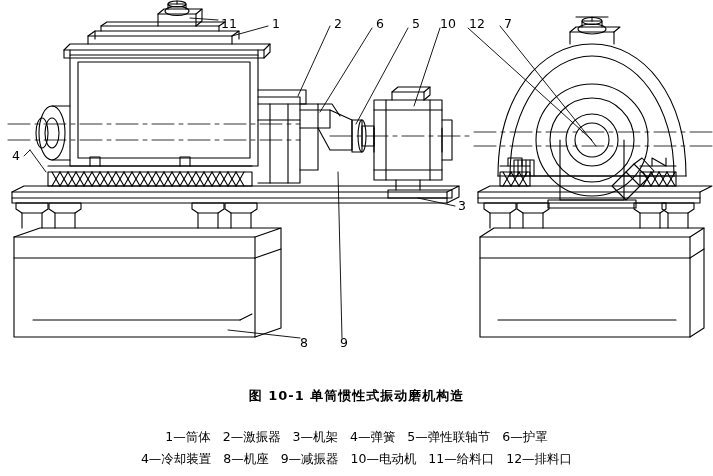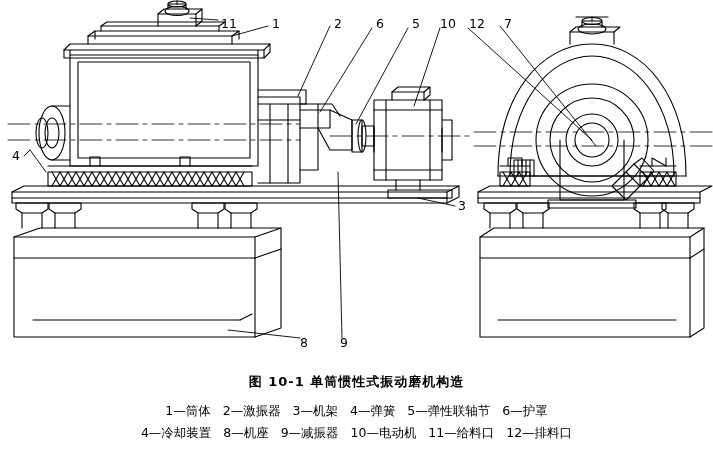--- a/index.html
+++ b/index.html
@@ -23,42 +23,42 @@
   }
   #drawing {
     position: absolute;
     left: 0; top: 0;
     width: 713px;
     height: 380px;
   }
   .caption-block {
     position: absolute;
     left: 0;
-    top: 372px;
+    top: 386px;
     width: 713px;
     text-align: center;
   }
   .fig-title {
     font-family: "DejaVu Sans", sans-serif;
     font-size: 13px;
     font-weight: bold;
     letter-spacing: 1px;
     color: #000;
     margin: 0;
     padding: 0;
     line-height: 20px;
   }
   .legend-line {
     font-family: "DejaVu Sans", sans-serif;
     font-size: 12.5px;
     color: #000;
     line-height: 22px;
     white-space: pre;
   }
-  .legend-line.l1 { margin-top: 8px; }
+  .legend-line.l1 { margin-top: 20px; }
   svg text {
     font-family: "DejaVu Sans", sans-serif;
     font-size: 12px;
     fill: #000;
   }
   .lbl {
     font-size: 12.5px;
   }
 </style>
 </head>

